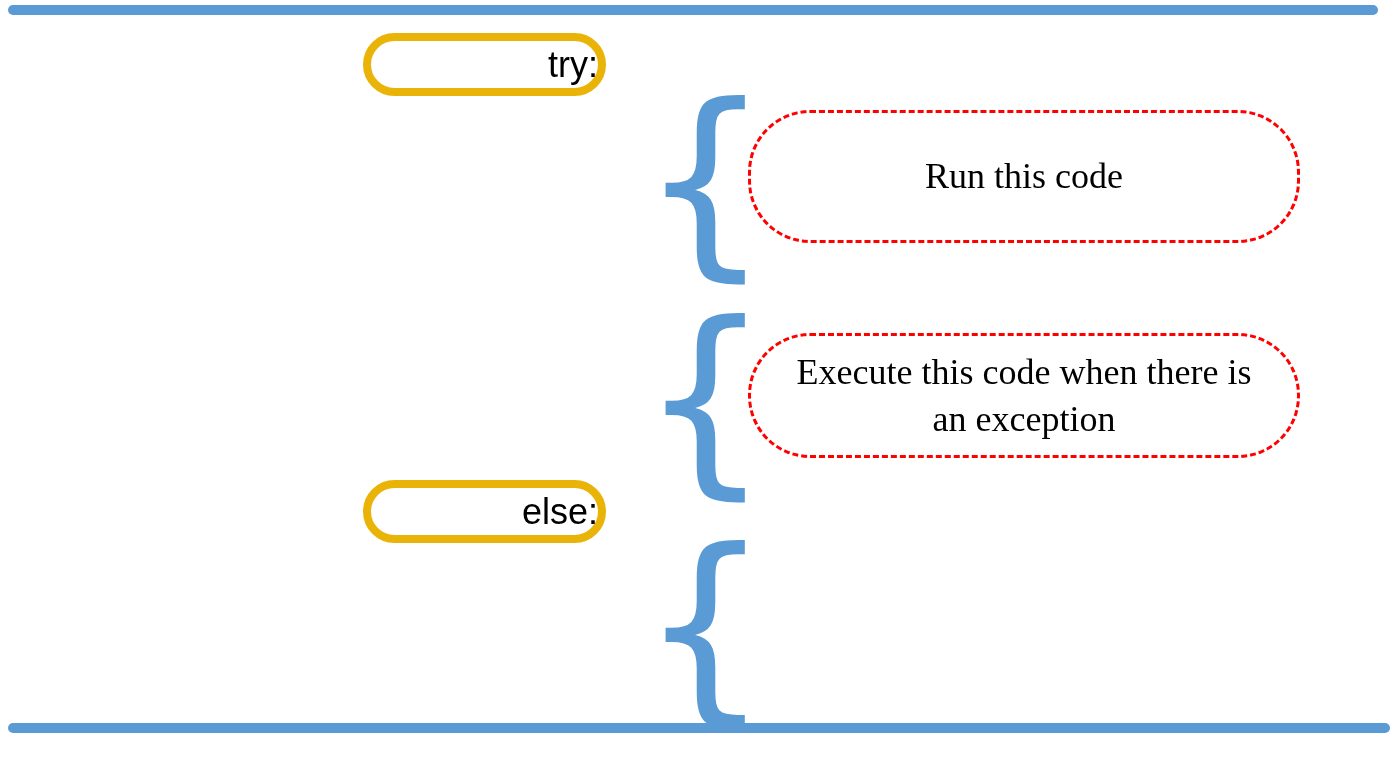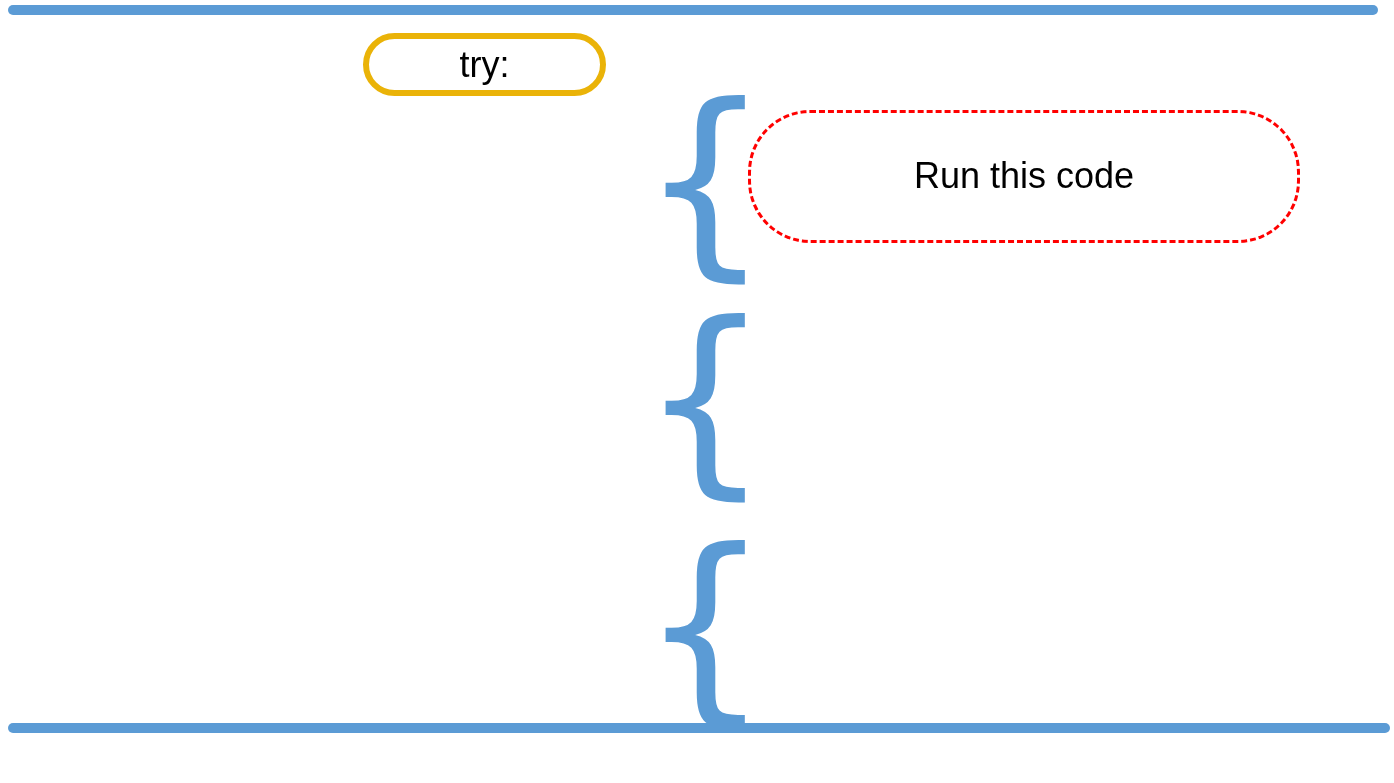--- a/index.html
+++ b/index.html
@@ -36,26 +36,26 @@
     width: 1382px;
   }
 
   
   .pill {
     position: absolute;
     left: 363px;
     width: 243px;
     height: 63px;
     box-sizing: border-box;
-    border: 6px solid #eab308;
+    border: 8px solid #eab308;
     border-radius: 32px;
     background: #ffffff;
     display: flex;
     align-items: center;
-    justify-content: center;
+    justify-content: flex-end;
   }
   .pill-label {
     font-size: 36px;
     line-height: 1;
     color: #000000;
     white-space: nowrap;
   }
   #pill-try    { top: 33px; }
   #pill-except { top: 255px; }
   #pill-else   { top: 480px; }
@@ -84,20 +84,21 @@
     width: 552px;
     box-sizing: border-box;
     border: 3px dashed #FF0000;
     border-radius: 62px;
     background: #ffffff;
     display: flex;
     align-items: center;
     justify-content: center;
     text-align: center;
     padding: 0 42px;
+    font-family: Liberation Serif, serif;
   }
   .code-text {
     font-size: 36px;
     line-height: 1.28;
     color: #000000;
   }
   #code-box-1 { top: 110px; height: 133px; }
   #code-box-2 { top: 333px; height: 125px; }
   #code-box-3 { top: 558px; height: 130px; }
 </style>
@@ -114,20 +115,26 @@
 
   <div class="brace" id="brace-1">{</div>
 
   <div class="code-box" id="code-box-1">
     <span class="code-text">Run this code</span>
   </div>
 
 
   <div class="brace" id="brace-2">{</div>
 
+  <div class="code-box" id="code-box-2">
+    <span class="code-text">Execute this code when there is an exception</span>
+  </div>
 
+  <div class="pill" id="pill-else">
+    <span class="pill-label">else:</span>
+  </div>
 
   <div class="brace" id="brace-3">{</div>
 
 
   <div class="rule" id="rule-bottom"></div>
 
 </div>
 
 </body></html>

